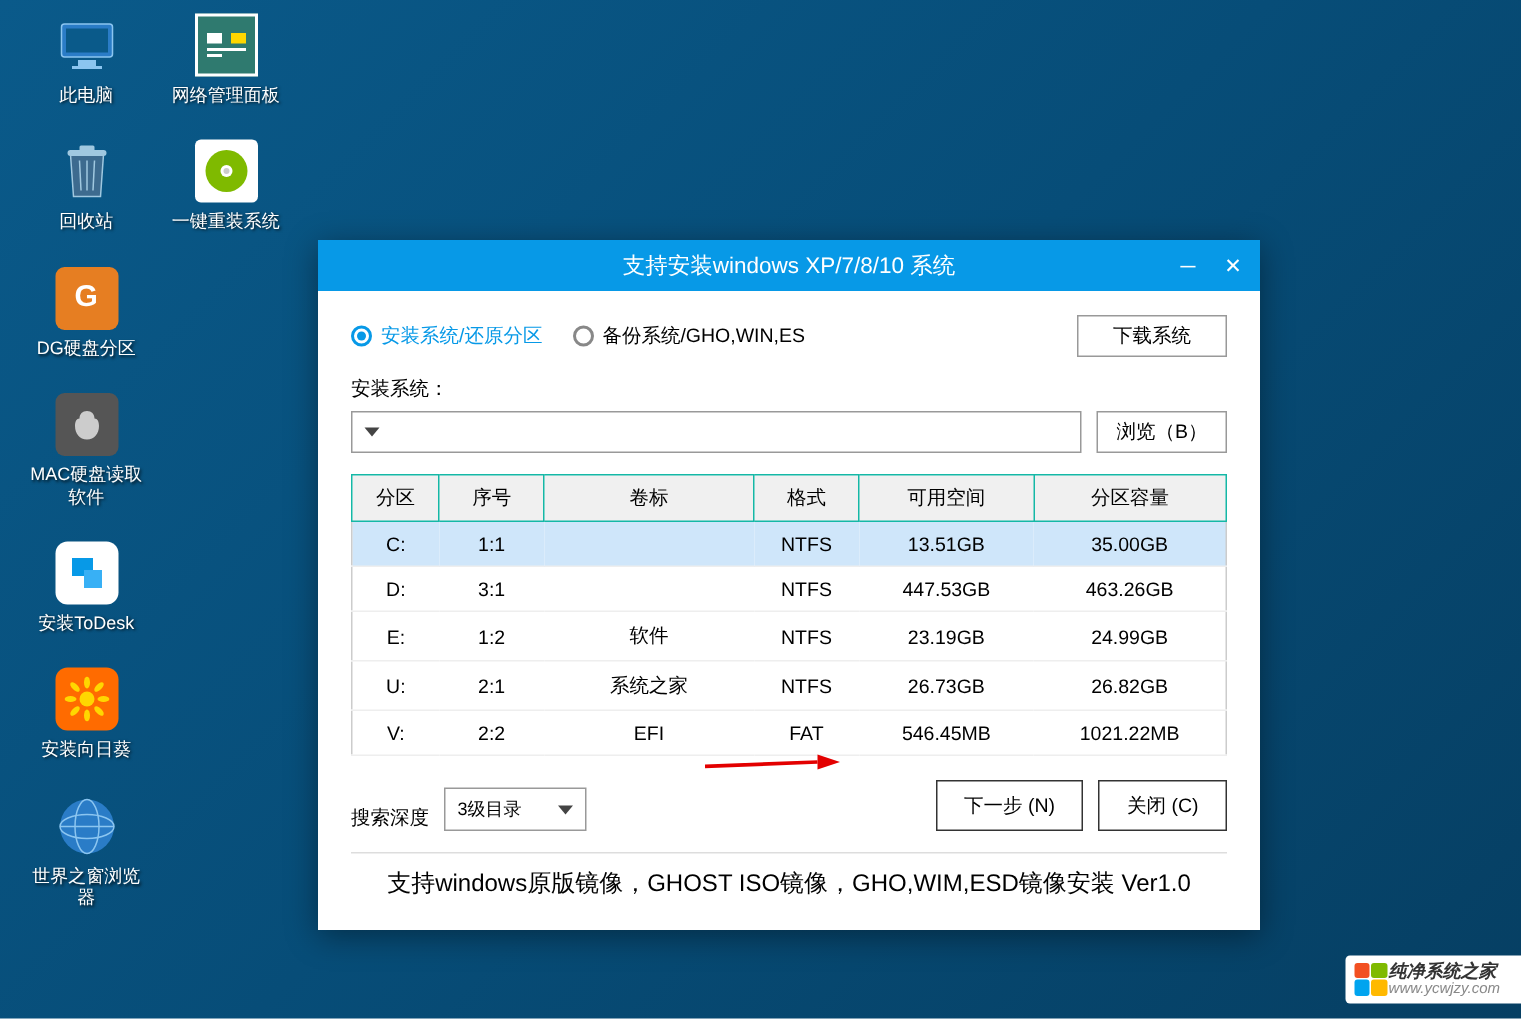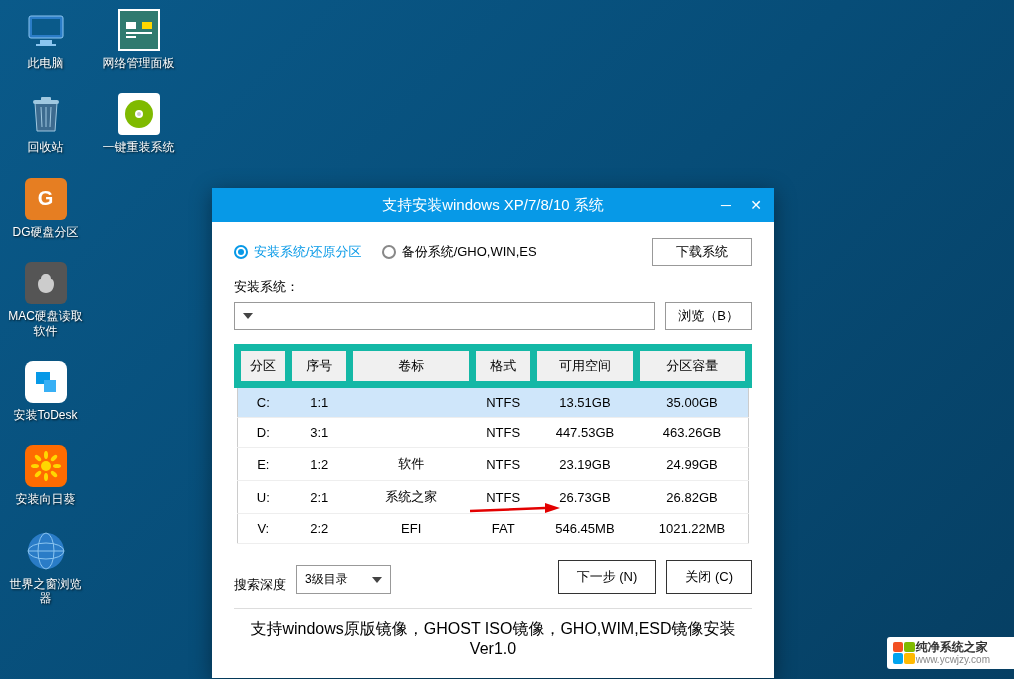--- a/index.html
+++ b/index.html
@@ -9,21 +9,21 @@
       background: linear-gradient(135deg, #0a5a8a 0%, #074d78 50%, #063f63 100%);
       font-family: "Microsoft YaHei", sans-serif;
       position: relative;
       overflow: hidden;
     }
     
     
     .desktop-icons {
       position: absolute;
       top: 8px;
-      left: 8px;
+      left: 20px;
     }
     .icon-col {
       display: flex;
       flex-direction: column;
       gap: 22px;
       float: left;
       margin-right: 18px;
     }
     .desktop-icon {
       display: flex;
@@ -57,24 +57,23 @@
     .mac-icon { width: 42px; height: 42px; background: #555; border-radius: 6px; display: flex; align-items: center; justify-content: center; }
     .todesk-icon { width: 42px; height: 42px; background: #fff; border-radius: 8px; display: flex; align-items: center; justify-content: center; }
     .sunflower-icon { width: 42px; height: 42px; background: #ff6b00; border-radius: 8px; display: flex; align-items: center; justify-content: center; }
     .globe-icon { width: 40px; height: 40px; }
     
     
     .window {
       position: absolute;
       left: 212px;
       top: 160px;
-      width: 562px;
+      width: 628px;
       background: #fff;
       box-shadow: 0 4px 20px rgba(0,0,0,0.4);
-      margin-top: 28px;
     }
     .titlebar {
       background: #0799e7;
       height: 34px;
       display: flex;
       align-items: center;
       justify-content: center;
       position: relative;
       color: #fff;
       font-size: 15px;
@@ -175,21 +174,21 @@
     table {
       width: 100%;
       border-collapse: collapse;
       font-size: 13px;
       border: 1px solid #ccc;
     }
     th {
       background: #f0f0f0;
       padding: 6px 5px;
       font-weight: normal;
-      border: 7px solid #14b8a6;
+      border: 1px solid #14b8a6;
       text-align: center;
     }
     td {
       padding: 7px 4px;
       text-align: center;
       border-bottom: 1px solid #eee;
     }
     tr.selected td {
       background: #cfe6fa;
     }
@@ -241,26 +240,27 @@
       border-top: 1px solid #ddd;
       margin-top: 14px;
     }
     
     
     .watermark {
       position: absolute;
       right: 0;
       bottom: 10px;
       background: #fff;
-      padding: 4px 24px 4px 6px;
+      padding: 4px 14px 4px 6px;
       display: flex;
       align-items: center;
       gap: 1px;
       border-radius: 3px 0 0 3px;
       font-size: 12px;
+      font-style: italic;
     }
     .watermark-logo {
       width: 22px;
       height: 22px;
       display: grid;
       grid-template-columns: 1fr 1fr;
       grid-template-rows: 1fr 1fr;
       gap: 1px;
     }
     .watermark-logo div { border-radius: 2px; }

